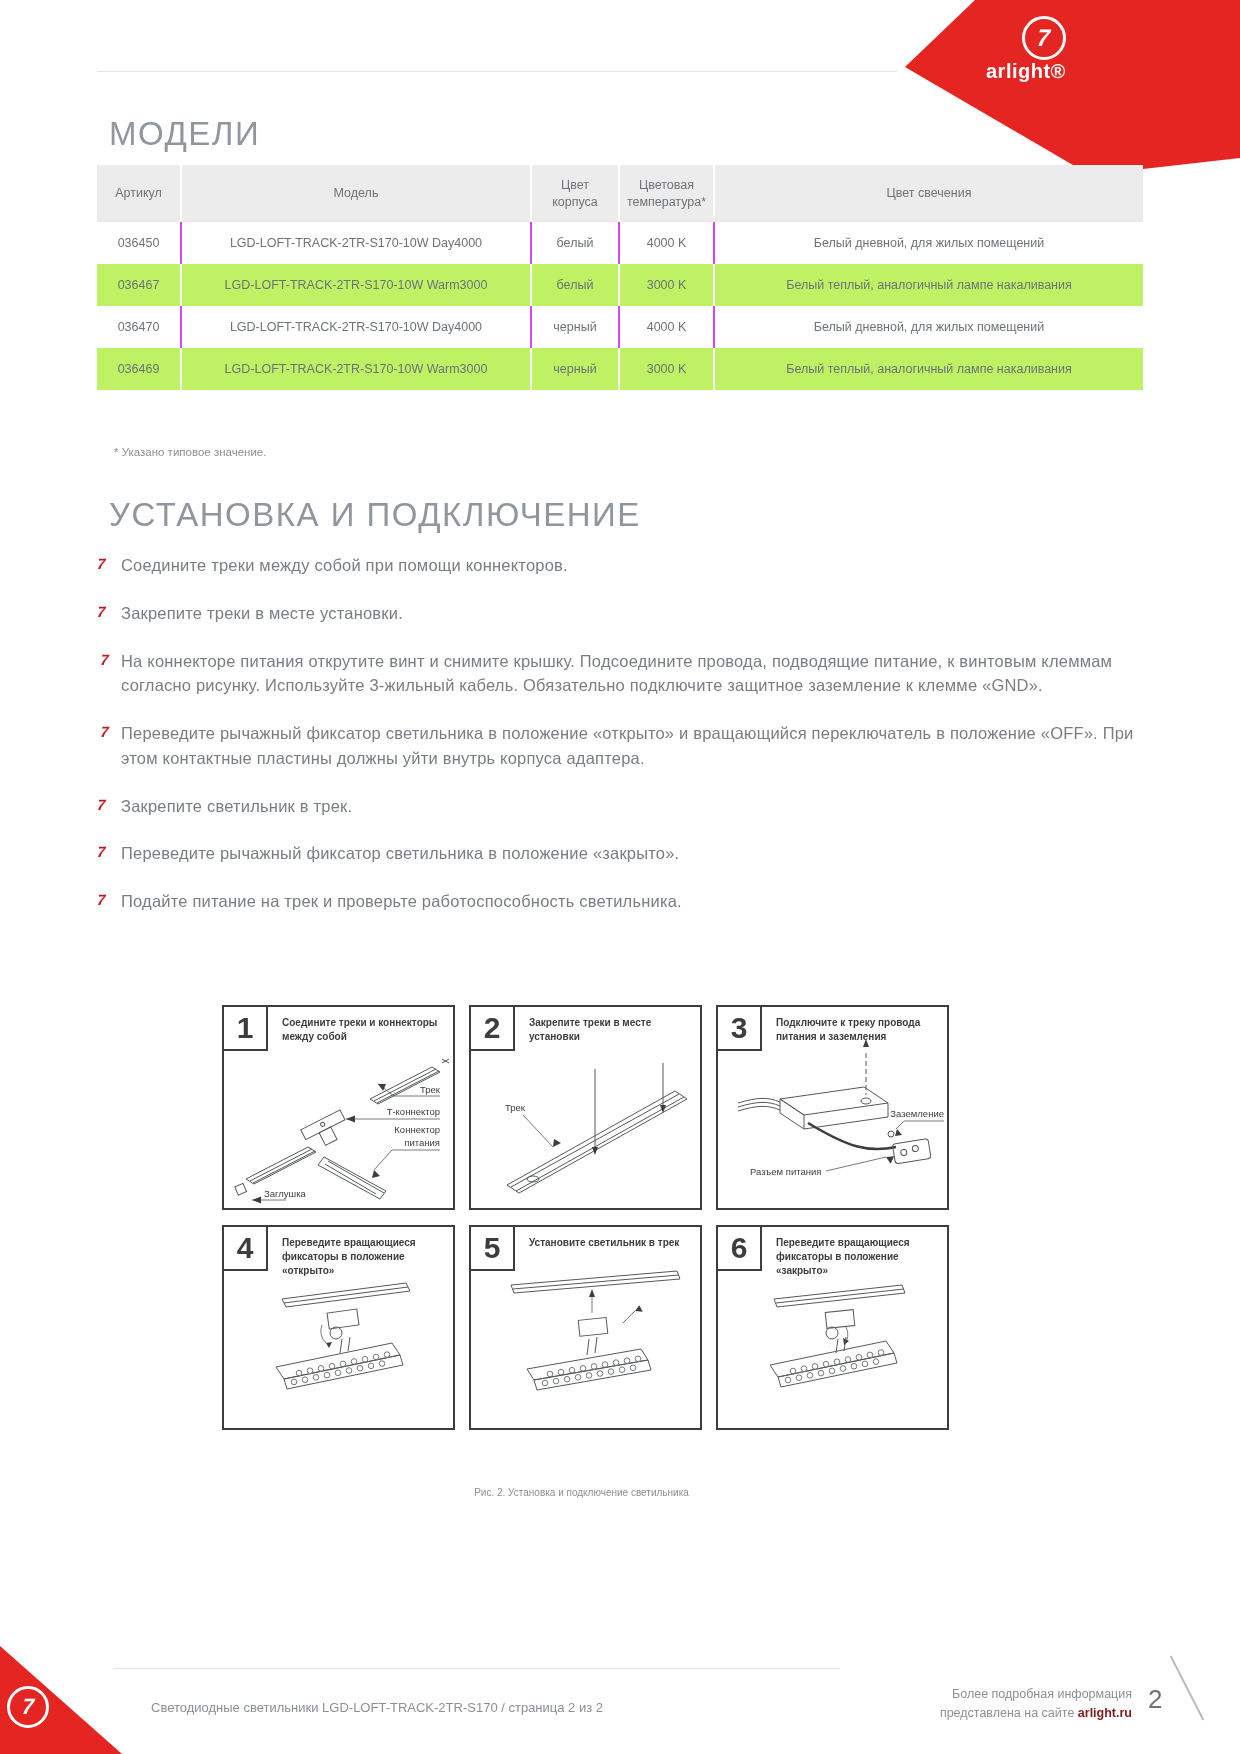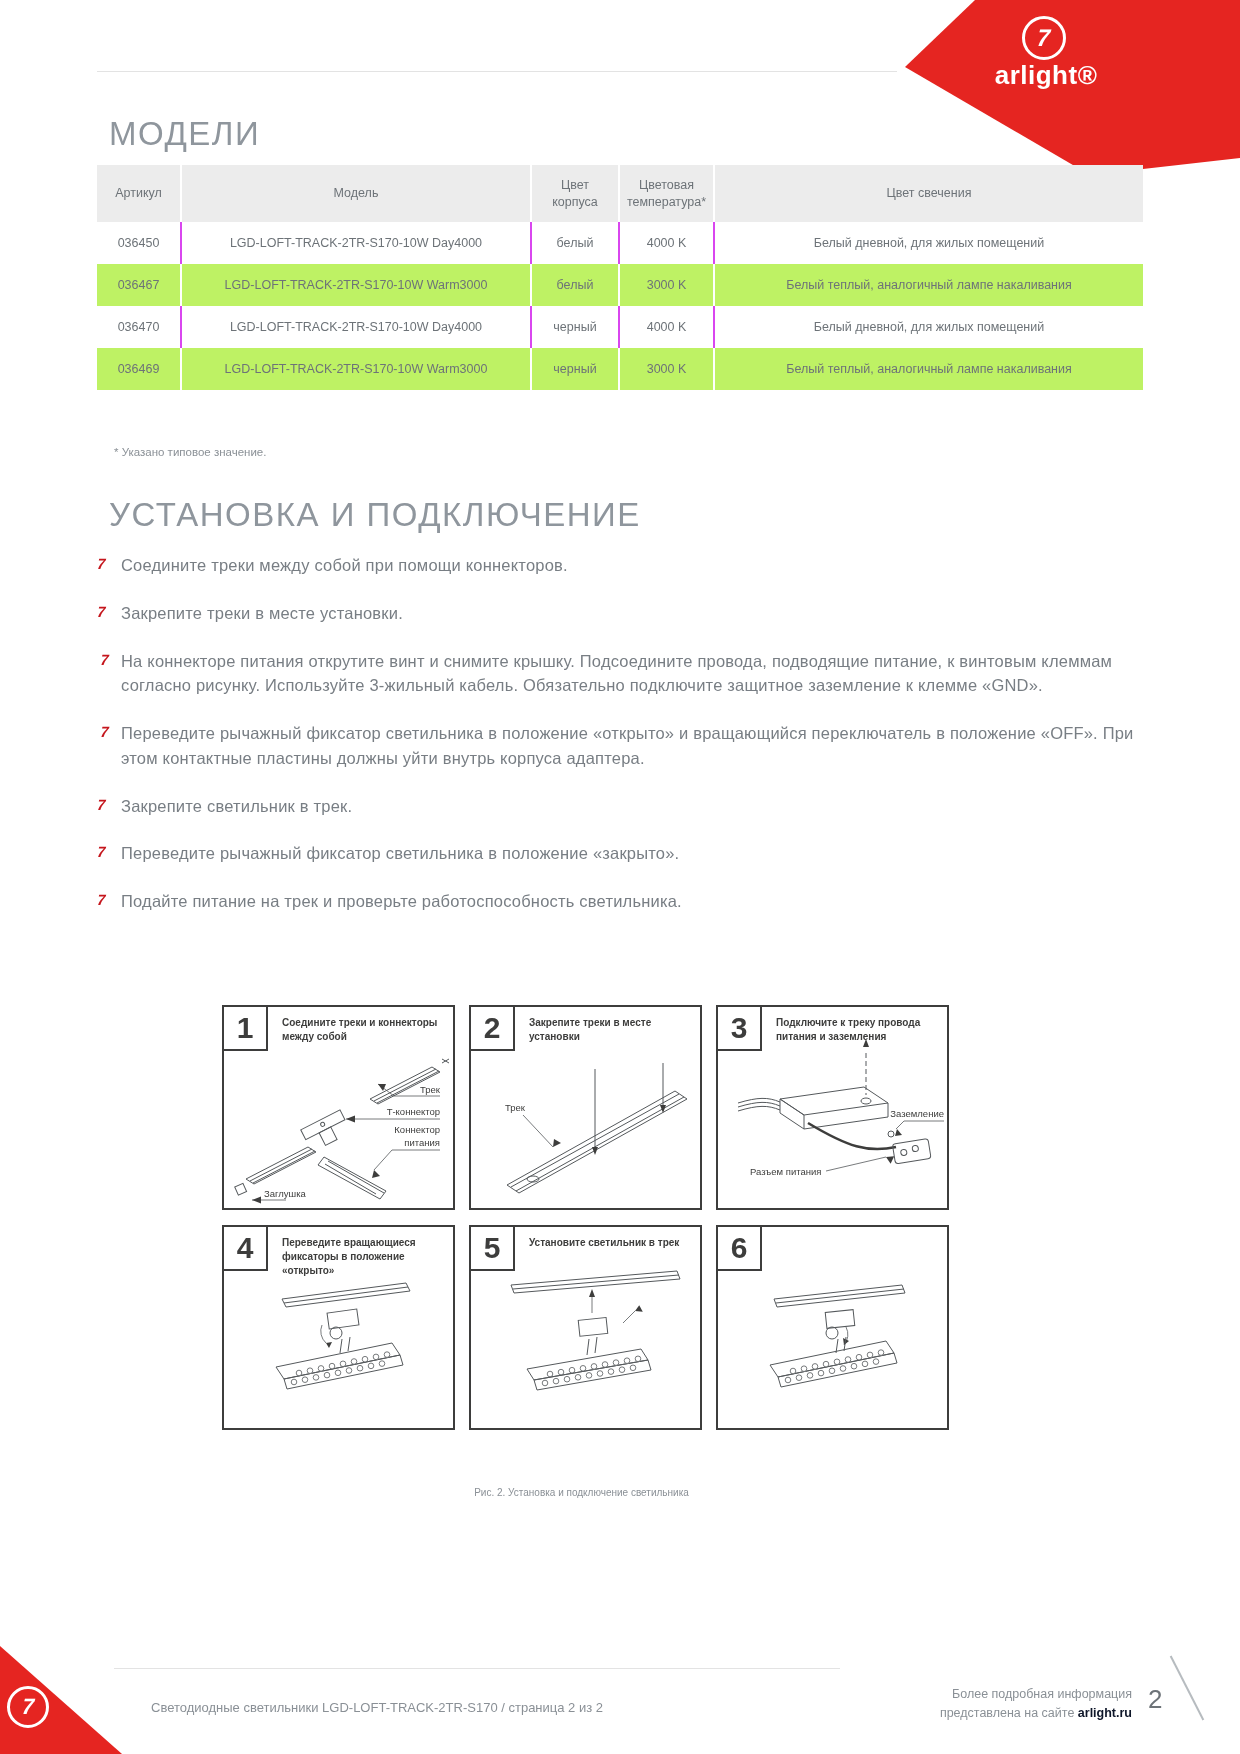--- a/index.html
+++ b/index.html
@@ -19,22 +19,22 @@
   .corner-tr .logo-circle{
     position:absolute; left:132px; top:16px; width:38px; height:38px;
     border:3px solid #fff; border-radius:50%;
     display:flex; align-items:center; justify-content:center;
   }
   .logo-seven{
     color:#fff; font-weight:bold; font-size:24px; line-height:1;
     transform:skewX(-14deg); font-family:"Liberation Sans",sans-serif;
   }
   .corner-tr .logo-text{
-    position:absolute; left:96px; top:60px; width:120px; text-align:center;
-    color:#fff; font-size:26px; font-weight:bold; letter-spacing:0.5px;
+    position:absolute; left:96px; top:60px; width:120px; text-align:left;
+    color:#fff; font-size:20px; font-weight:bold; letter-spacing:0.5px;
   }
   .corner-bl{
     position:absolute; left:0; bottom:0; width:122px; height:108px;
     background:#e52521; clip-path:polygon(0 0, 100% 100%, 0 100%);
   }
   .corner-bl .logo-circle{
     position:absolute; left:7px; top:40px; width:36px; height:36px;
     border:3px solid #fff; border-radius:50%;
     display:flex; align-items:center; justify-content:center;
   }
@@ -118,21 +118,21 @@
 
   
   .footer-rule{ left:114px; top:1668px; width:726px; }
   .footer-left{
     position:absolute; left:130px; top:1700px; font-size:13px; color:#8a9096;margin-left:21px;
   }
   .footer-right{
     position:absolute; right:108px; top:1685px; text-align:right;
     font-size:12.5px; color:#8a9096; line-height:1.55;margin-left:25px;
   }
-  .footer-right .site{ color:#0f172a; font-weight:bold; }
+  .footer-right .site{ color:#7f1d1d; font-weight:bold; }
   .page-num{
     position:absolute; left:1148px; top:1684px; font-size:26px; color:#6d7378;
   }
   .page-num-slash{
     position:absolute; left:1186px; top:1652px; width:2px; height:72px;
     background:#b7bcc0; transform:rotate(-27deg);
   }
 </style>
 </head>
 <body>
@@ -385,20 +385,21 @@
             <circle cx="134" cy="137.5" r="2.8"></circle>
             <circle cx="145" cy="135.6" r="2.8"></circle>
             <circle cx="156" cy="133.7" r="2.8"></circle>
             <circle cx="167" cy="131.8" r="2.8"></circle>
         </g>
       </svg>
     </div>
 
     <div class="panel">
       <div class="panel-num">6</div>
+      <div class="panel-title">Переведите вращающиеся фиксаторы в положение «закрыто»</div>
       <svg viewBox="0 0 229 201">
         <path class="ln" d="M56 72 L184 58 L187 66 L59 80 Z"></path>
         <path class="ln" d="M58 76 L186 62"></path>
         <g transform="rotate(-6 122 92)">
             <rect class="ln" x="108" y="84" width="28" height="16"></rect>
           </g>
         <circle class="ln" cx="114" cy="106" r="6"></circle>
         <path class="lead" d="M128 100 A16 16 0 0 1 126 118"></path>
         <path class="ah" d="M126 118 l-1 -7 6 3 z"></path>
         <path class="ln" d="M120 112 L118 126 M128 110 L126 124"></path>

